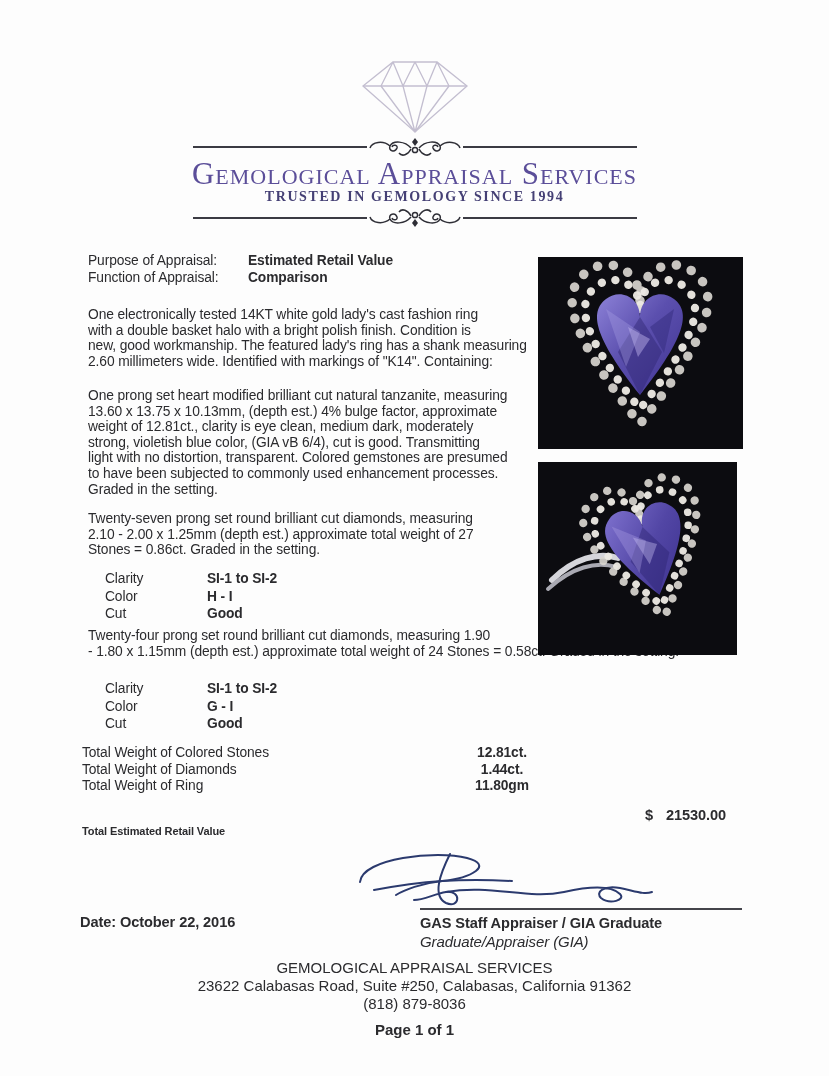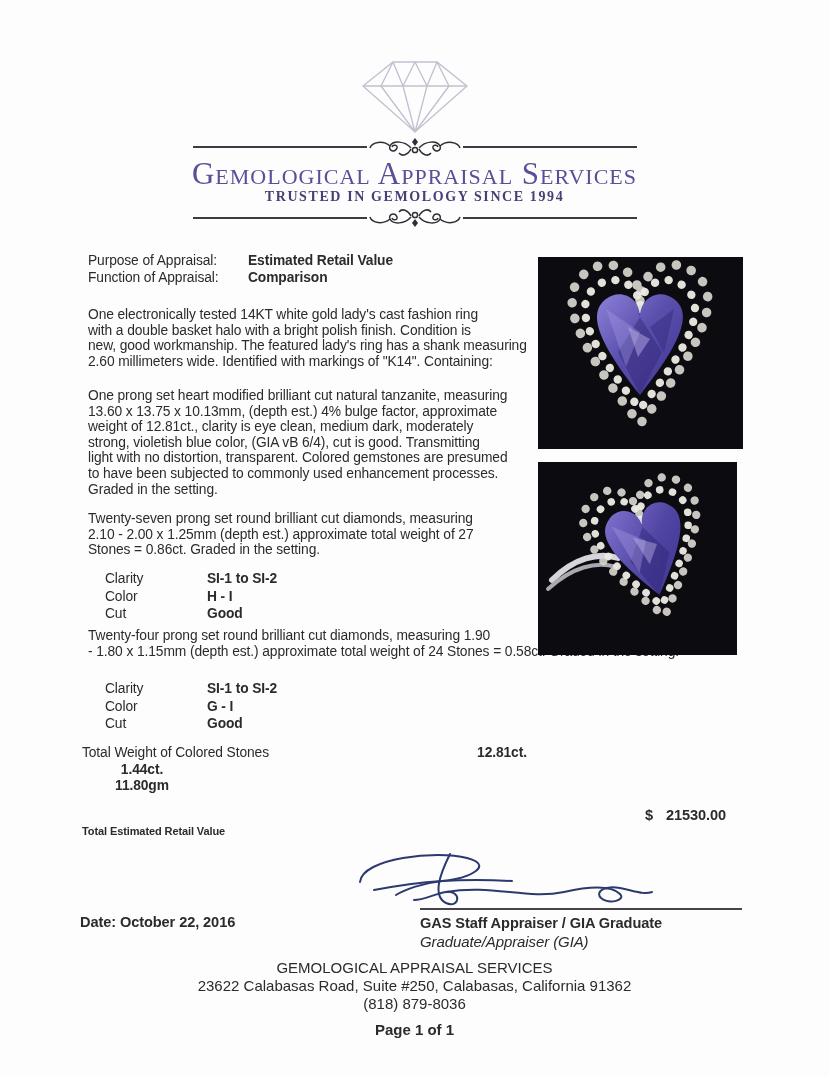--- a/index.html
+++ b/index.html
@@ -149,23 +149,25 @@
       <span class="grade-value">Good</span>
     </div>
   </div>
 
   <div class="abs body-text" style="top:745px;left:82px;">
     <div class="totals-row">
       <span class="t-label">Total Weight of Colored Stones</span>
       <span class="t-value">12.81ct.</span>
     </div>
     <div class="totals-row">
+      <span class="t-label">Total Weight of Diamonds</span>
       <span class="t-value">1.44ct.</span>
     </div>
     <div class="totals-row">
+      <span class="t-label">Total Weight of Ring</span>
       <span class="t-value">11.80gm</span>
     </div>
   </div>
 
   <div class="abs body-text bold" style="top:808px;left:82px;font-size:11px;margin-top:16px;">Total Estimated Retail Value</div>
   <div class="abs body-text bold" style="top:808px;left:645px;font-size:14.6px;">
     <span>$</span><span style="margin-left:13px;">21530.00</span>
   </div>
 
   <div class="ring-photo" style="left:538px;top:257px;width:205px;height:192px;">

